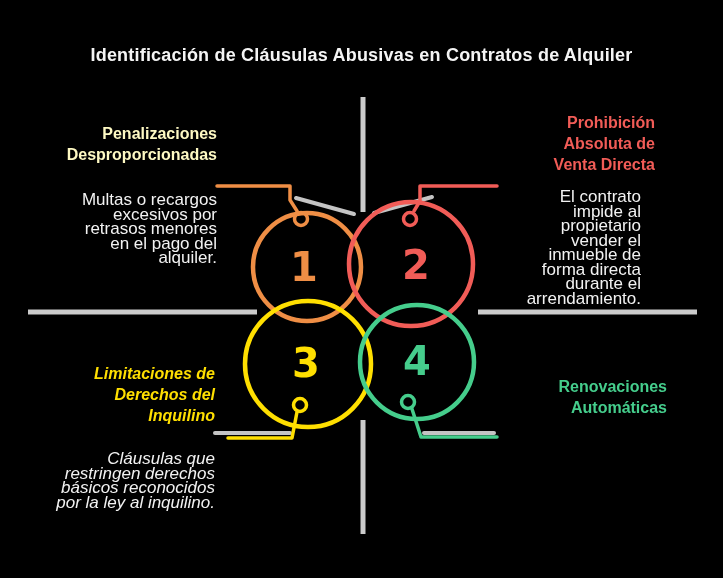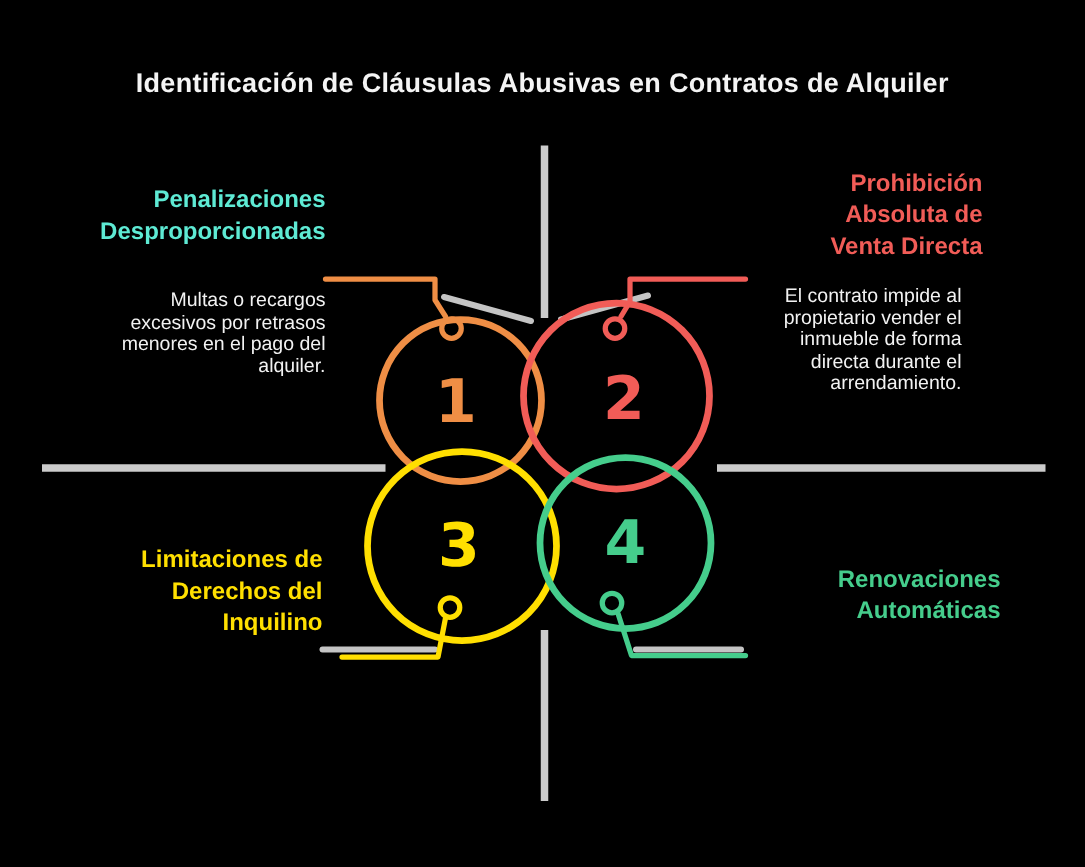--- a/index.html
+++ b/index.html
@@ -36,36 +36,36 @@
   }
   .block .heading {
     font-weight: bold;
     font-size: 16px;
     line-height: 21px;
     white-space: pre-line;
   }
   .block .body-text {
     margin-top: 9px;
     color: #f2f2f2;
-    font-size: 13px;
+    font-size: 17px;
     line-height: 14.5px;
   }
   .align-right { text-align: right; }
   .align-left  { text-align: right; }
 
   .tl { left: 55px;  top: 123px; width: 162px; }
   .tl .body-text { margin-top: 28px; padding-left: 14px; }
   .tr { left: 505px; top: 112px; width: 150px; }
   .tr .body-text { margin-top: 15px; width: 136px; }
-  .bl { left: 53px;  top: 363px; width: 162px; }
+  .bl { left: 53px;  top: 363px; width: 162px; font-style: italic; }
   .bl .body-text { margin-top: 26px; }
   .br { left: 505px; top: 376px; width: 162px; }
   .br .body-text { margin-top: 14px; width: 158px; }
 
-  .c-orange { color: #5eead4; }
+  .c-orange { color: #fef9c3; }
   .c-red    { color: #f15c57; }
   .c-yellow { color: #ffdf00; }
   .c-green  { color: #45cd8c; }
 </style>
 </head>
 <body>
 
 <div class="canvas">
 
   <div class="title">Identificación de Cláusulas Abusivas en Contratos de Alquiler</div>
@@ -125,20 +125,21 @@
     <div class="heading c-red">Prohibición
 Absoluta de
 Venta Directa</div>
     <div class="body-text">El contrato impide al propietario vender el inmueble de forma directa durante el arrendamiento.</div>
   </div>
 
   <div class="block bl align-right">
     <div class="heading c-yellow">Limitaciones de
 Derechos del
 Inquilino</div>
+    <div class="body-text">Cláusulas que restringen derechos básicos reconocidos por la ley al inquilino.</div>
   </div>
 
   <div class="block br align-left">
     <div class="heading c-green">Renovaciones
 Automáticas</div>
   </div>
 
 </div>
 
 </body></html>

